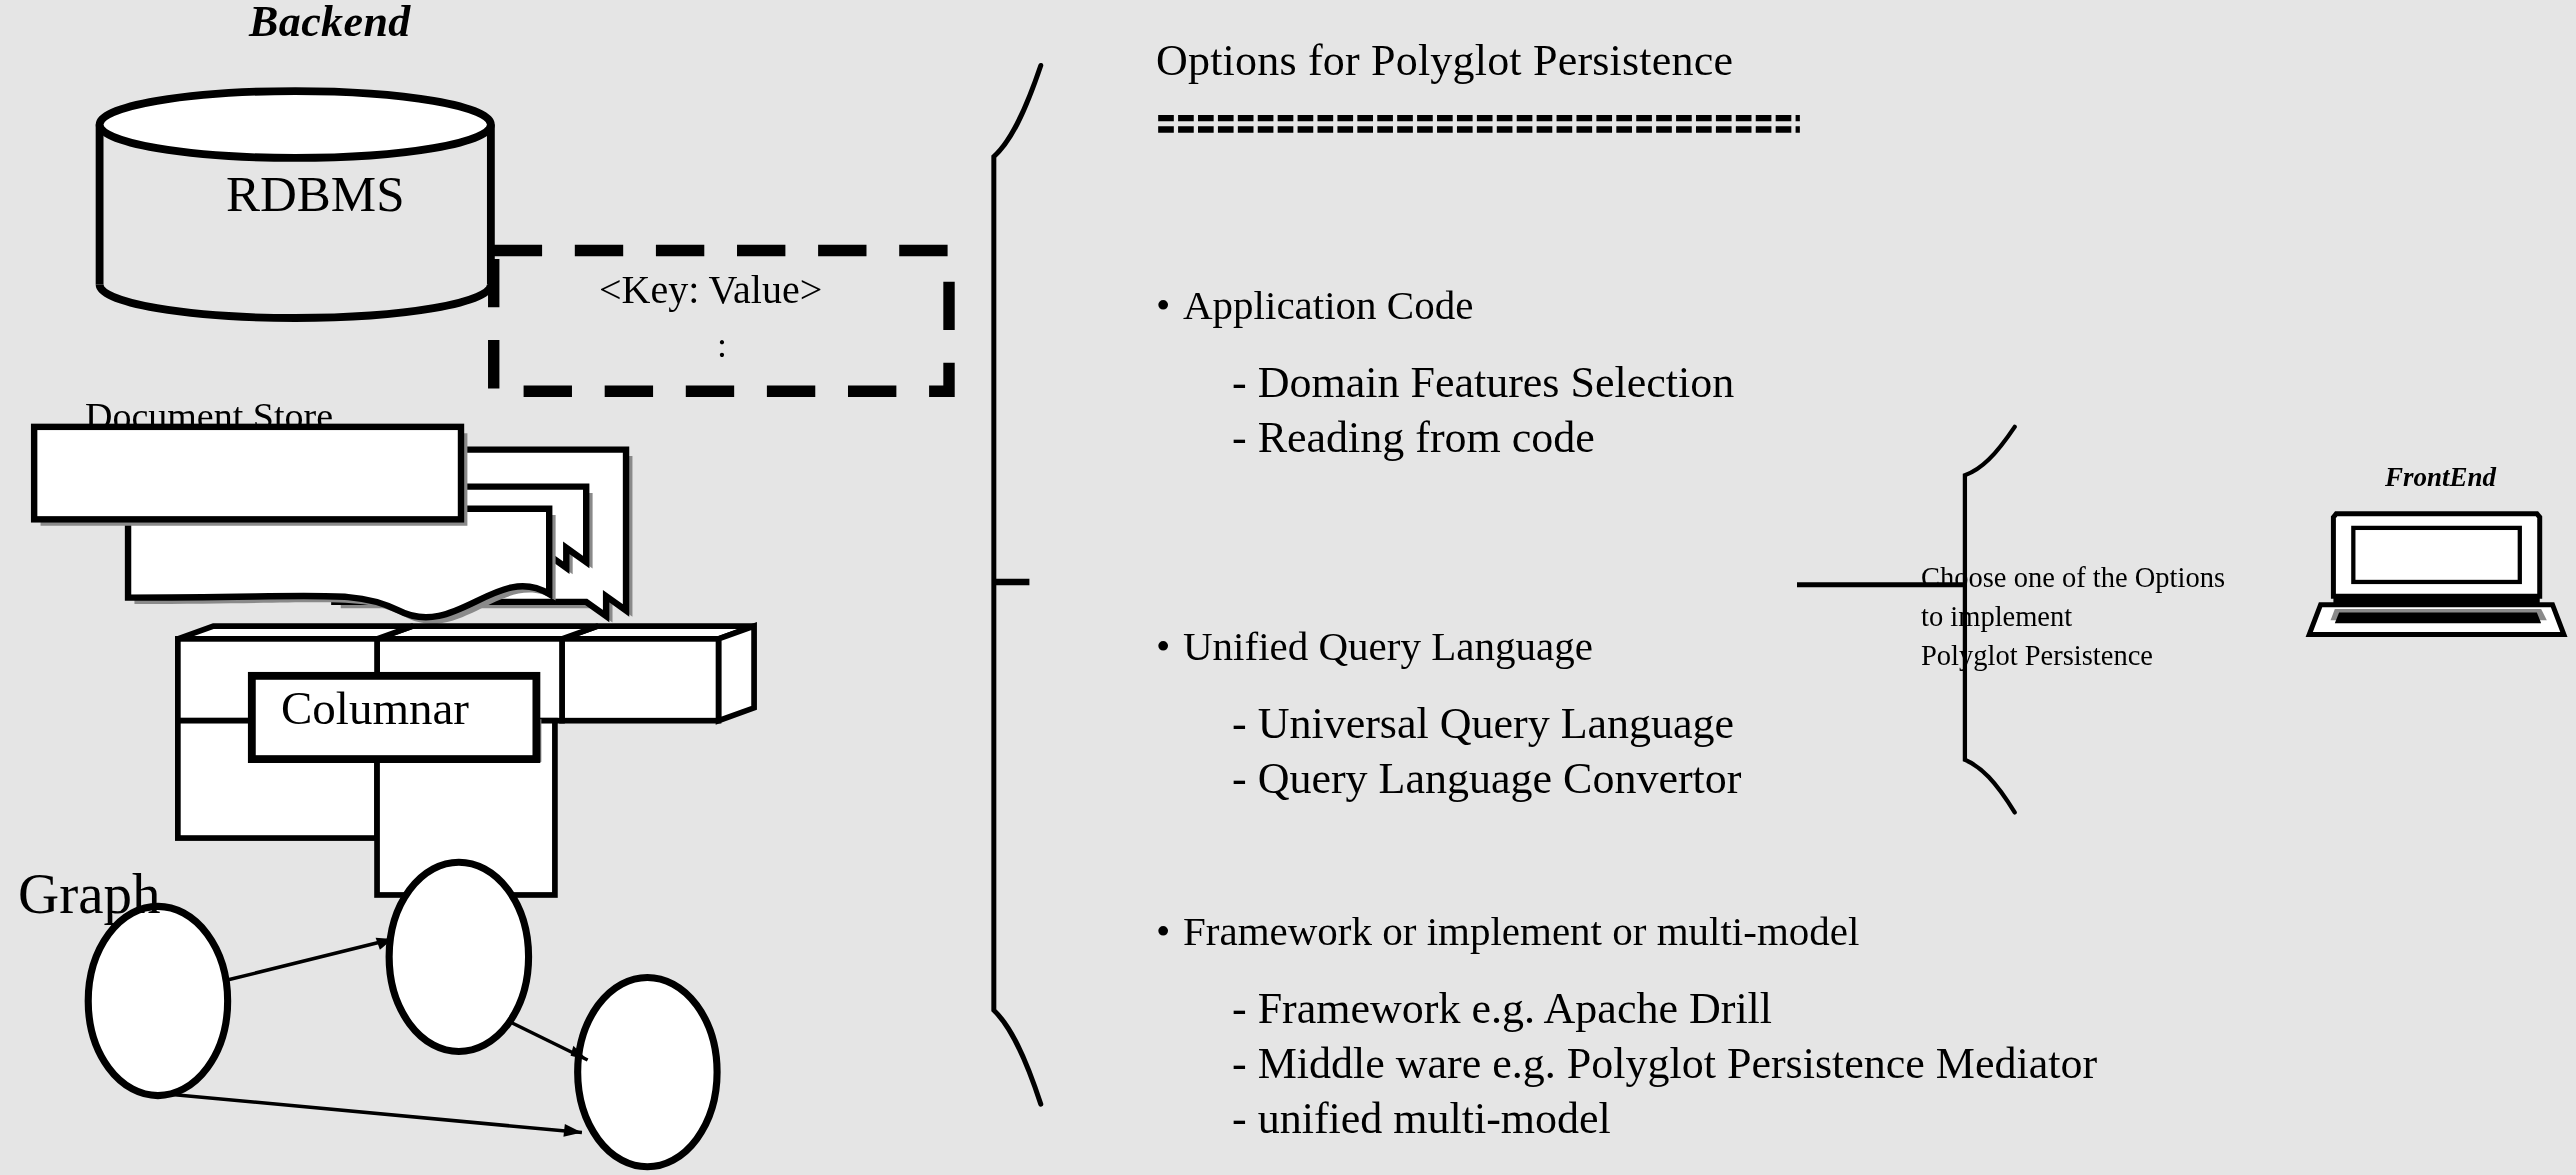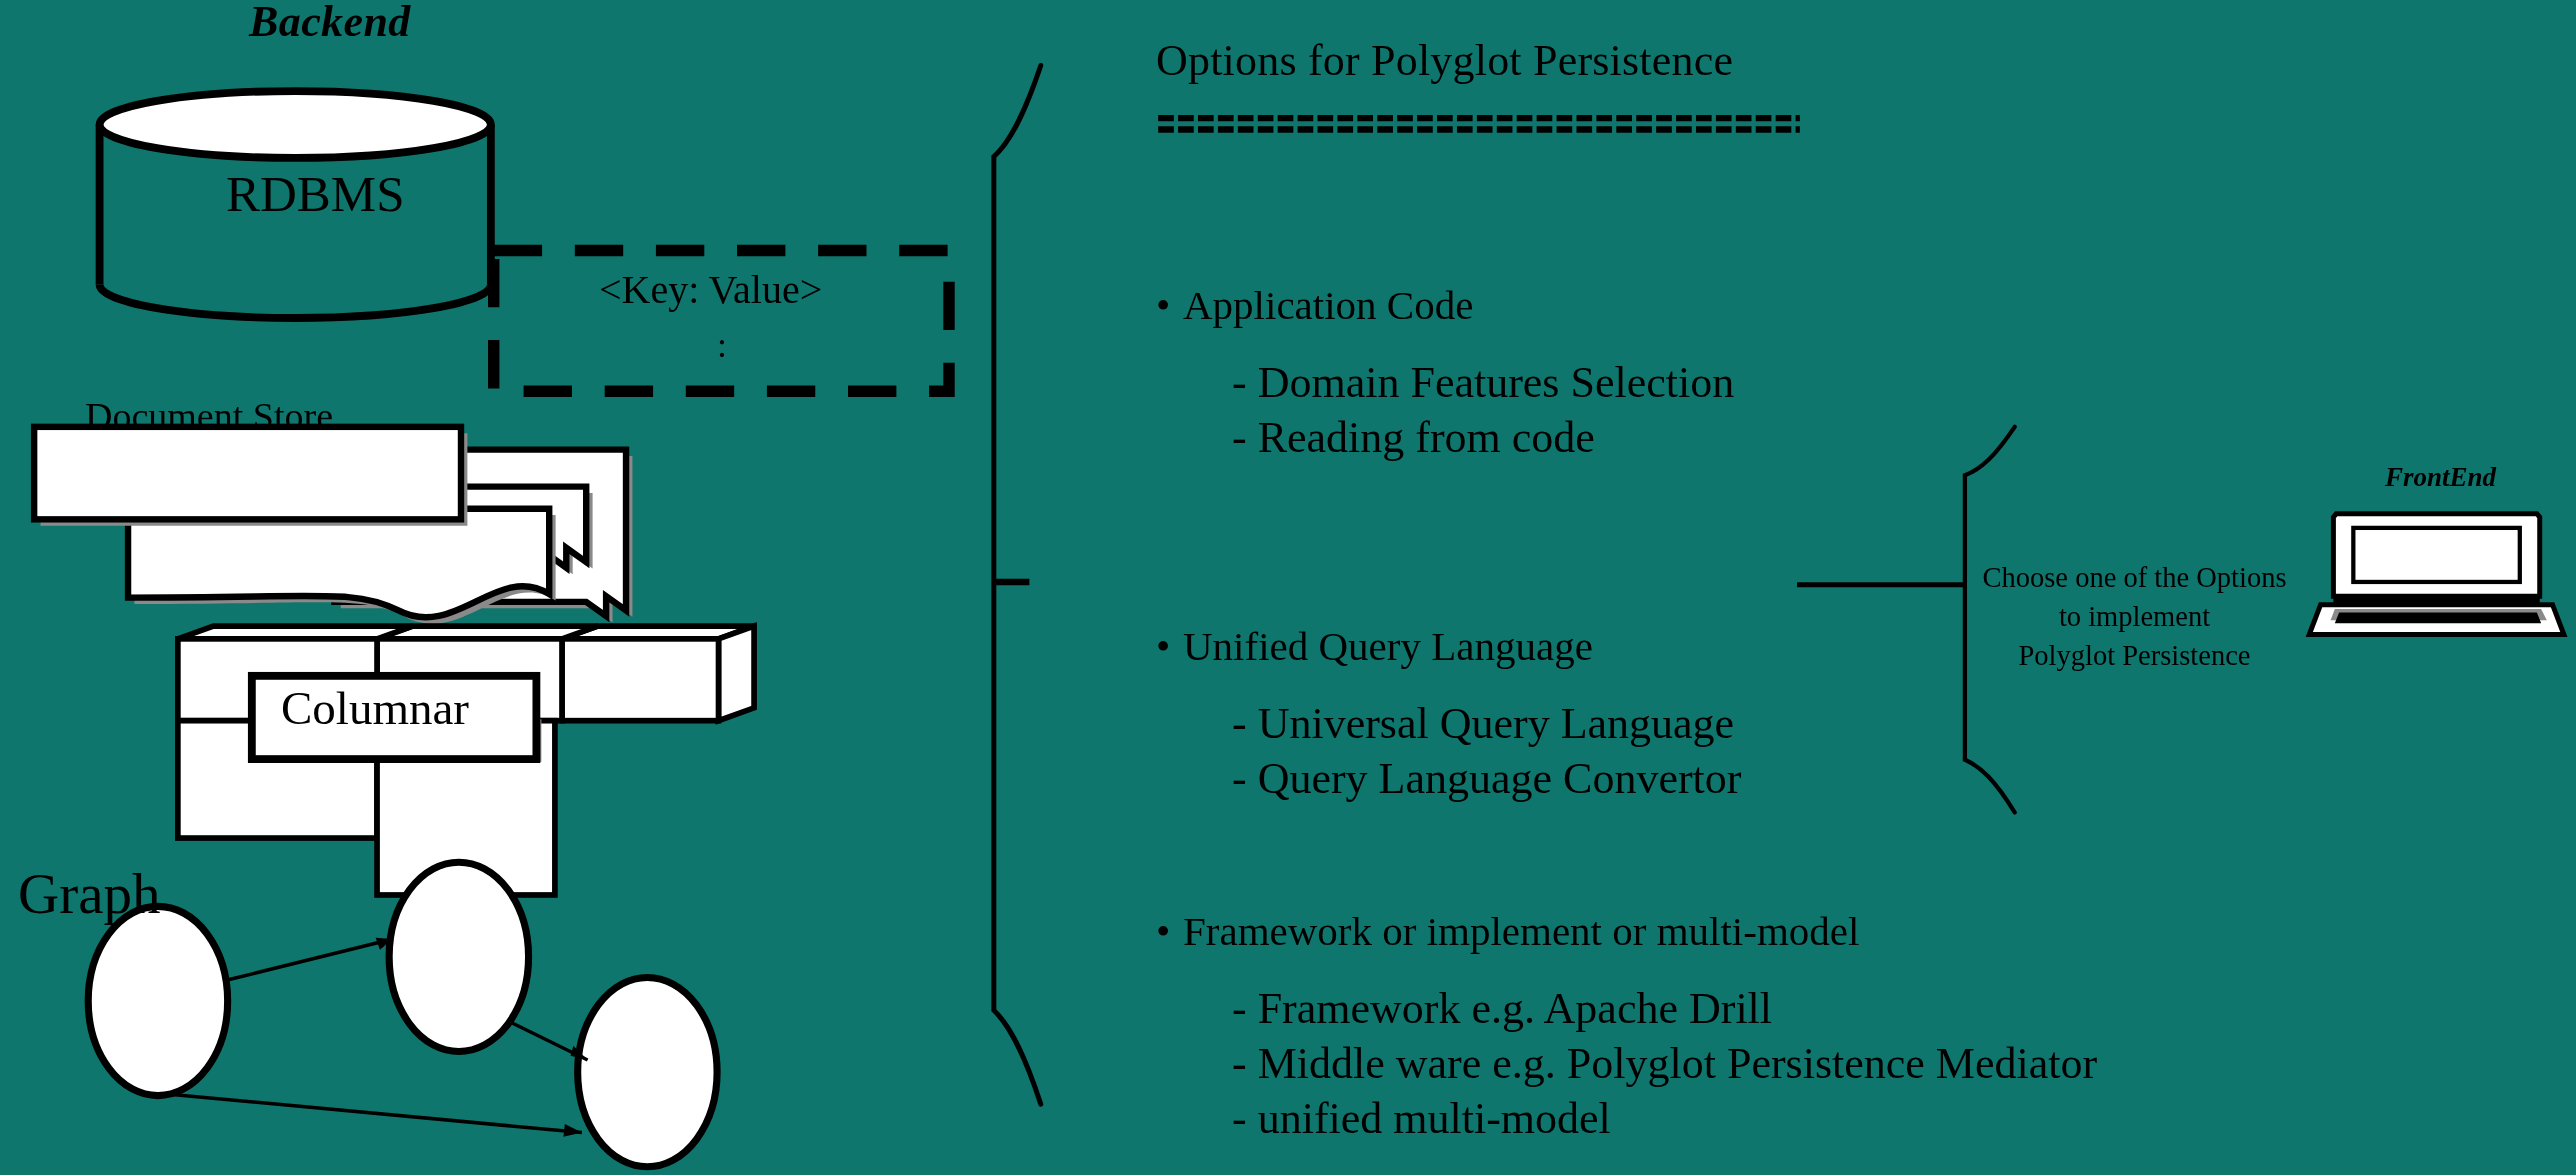--- a/index.html
+++ b/index.html
@@ -5,21 +5,21 @@
 <style>
   html, body {
     margin: 0;
     padding: 0;
     background: #ffffff;
   }
   #canvas {
     position: relative;
     width: 2576px;
     height: 1176px;
-    background: #0f766e;
+    background: #e5e5e5;
     overflow: hidden;
     font-family: "Liberation Serif", "DejaVu Serif", serif;
     color: #000000;
   }
   svg.layer {
     position: absolute;
     left: 0;
     top: 0;
     width: 2576px;
     height: 1176px;
@@ -104,21 +104,20 @@
     position: absolute;
     font-size: 44px;
     white-space: pre;
     left: 76px;
     margin-top: 21px;
   }
   .choose-line {
     position: absolute;
     font-size: 28.5px;
     white-space: pre;
-    text-align: center;
     width: 427px;
     left: 1921px;
   }
 </style>
 </head>
 <body>
 
 <div id="canvas">
 
   <svg class="layer" viewBox="0 0 3621 1653">

